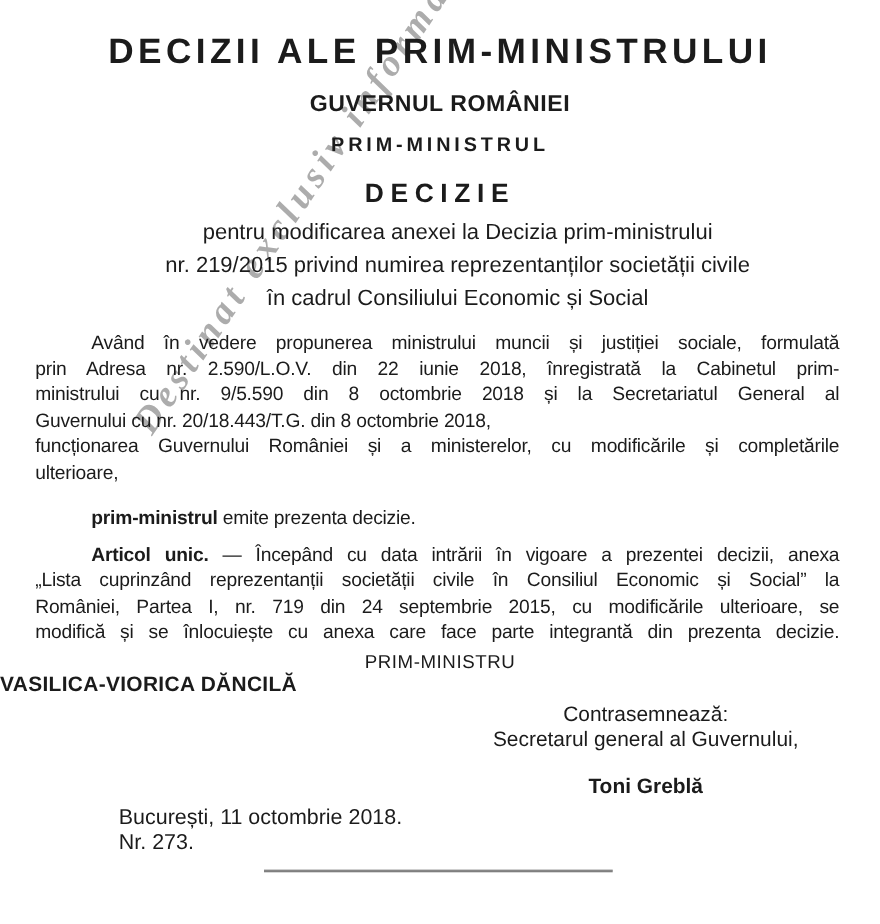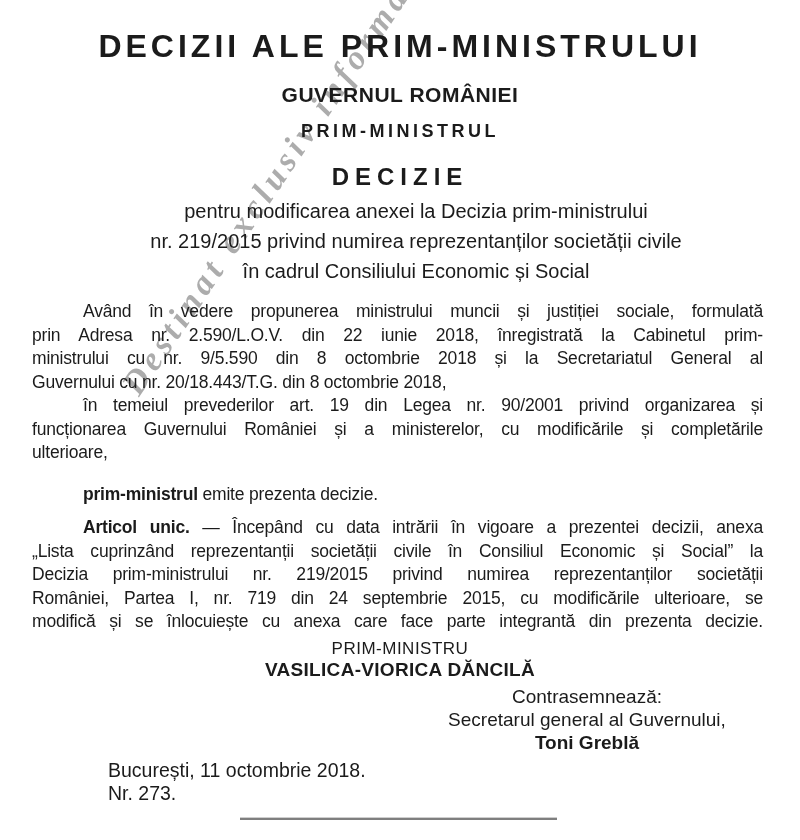--- a/index.html
+++ b/index.html
@@ -31,24 +31,24 @@
     margin:14px 37px 0 32px;
     font-size:17.5px; line-height:23.5px; letter-spacing:-0.2px;
   }
   .bl { text-align:justify; }
   .bl.jl { text-align-last:justify; }
   .bl.ll { text-align-last:left; }
   .ind { text-indent:51px; }
   .bl b { font-weight:bold; }
 
   .sig-role { margin-top:5px; text-align:center; font-size:17px; line-height:20px; letter-spacing:.5px; }
-  .sig-name { margin-top:0; text-align:center; font-size:19px; font-weight:bold; line-height:22px; letter-spacing:.3px; }
+  .sig-name { margin-top:0; font-size:19px; font-weight:bold; line-height:22px; letter-spacing:.3px; }
   .sig-right { margin:4px 27px 0 auto; width:372px; text-align:center; font-size:19px; line-height:23px; }
   .countersign { }
-  .cs-name { font-weight:bold; }
+  .cs-name { font-weight:bold;margin-top:20px; }
   .footer { margin:5px 0 0 108px; font-size:19.5px; line-height:23px; }
   .rule { margin:13px 0 0 240px; width:317px; height:2px; background:#7f7f7f; box-shadow:0 -1px 0 #cfcfcf; }
 </style>
 </head>
 <body>
 
 <div class="page">
 
   <div class="watermark">Destinat exclusiv informării</div>
 
@@ -64,27 +64,25 @@
       <div>pentru modificarea anexei la Decizia prim-ministrului</div>
       <div>nr. 219/2015 privind numirea reprezentanților societății civile</div>
       <div>în cadrul Consiliului Economic și Social</div>
     </div>
 
     <main id="doc-body">
         <div class="bl jl ind">Având în vedere propunerea ministrului muncii și justiției sociale, formulată</div>
         <div class="bl jl">prin Adresa nr. 2.590/L.O.V. din 22 iunie 2018, înregistrată la Cabinetul prim-</div>
         <div class="bl jl">ministrului cu nr. 9/5.590 din 8 octombrie 2018 și la Secretariatul General al</div>
         <div class="bl ll">Guvernului cu nr. 20/18.443/T.G. din 8 octombrie 2018,</div>
-        <div class="bl jl ind">în temeiul prevederilor art. 19 din Legea nr. 90/2001 privind organizarea și</div>
         <div class="bl jl">funcționarea Guvernului României și a ministerelor, cu modificările și completările</div>
         <div class="bl ll">ulterioare,</div>
         <div class="bl ll ind" style="margin-top: 18px;"><b>prim-ministrul</b> emite prezenta decizie.</div>
         <div class="bl jl ind" style="margin-top: 10px;"><b>Articol unic.</b> — Începând cu data intrării în vigoare a prezentei decizii, anexa</div>
         <div class="bl jl">„Lista cuprinzând reprezentanții societății civile în Consiliul Economic și Social” la</div>
-        <div class="bl jl">Decizia prim-ministrului nr. 219/2015 privind numirea reprezentanților societății</div>
         <div class="bl jl">României, Partea I, nr. 719 din 24 septembrie 2015, cu modificările ulterioare, se</div>
         <div class="bl jl">modifică și se înlocuiește cu anexa care face parte integrantă din prezenta decizie.</div>
       </main>
 
     <div class="sig-role">PRIM-MINISTRU</div>
     <div class="sig-name">VASILICA-VIORICA DĂNCILĂ</div>
 
     <div class="sig-right">
       <div class="countersign">Contrasemnează:</div>
       <div>Secretarul general al Guvernului,</div>

